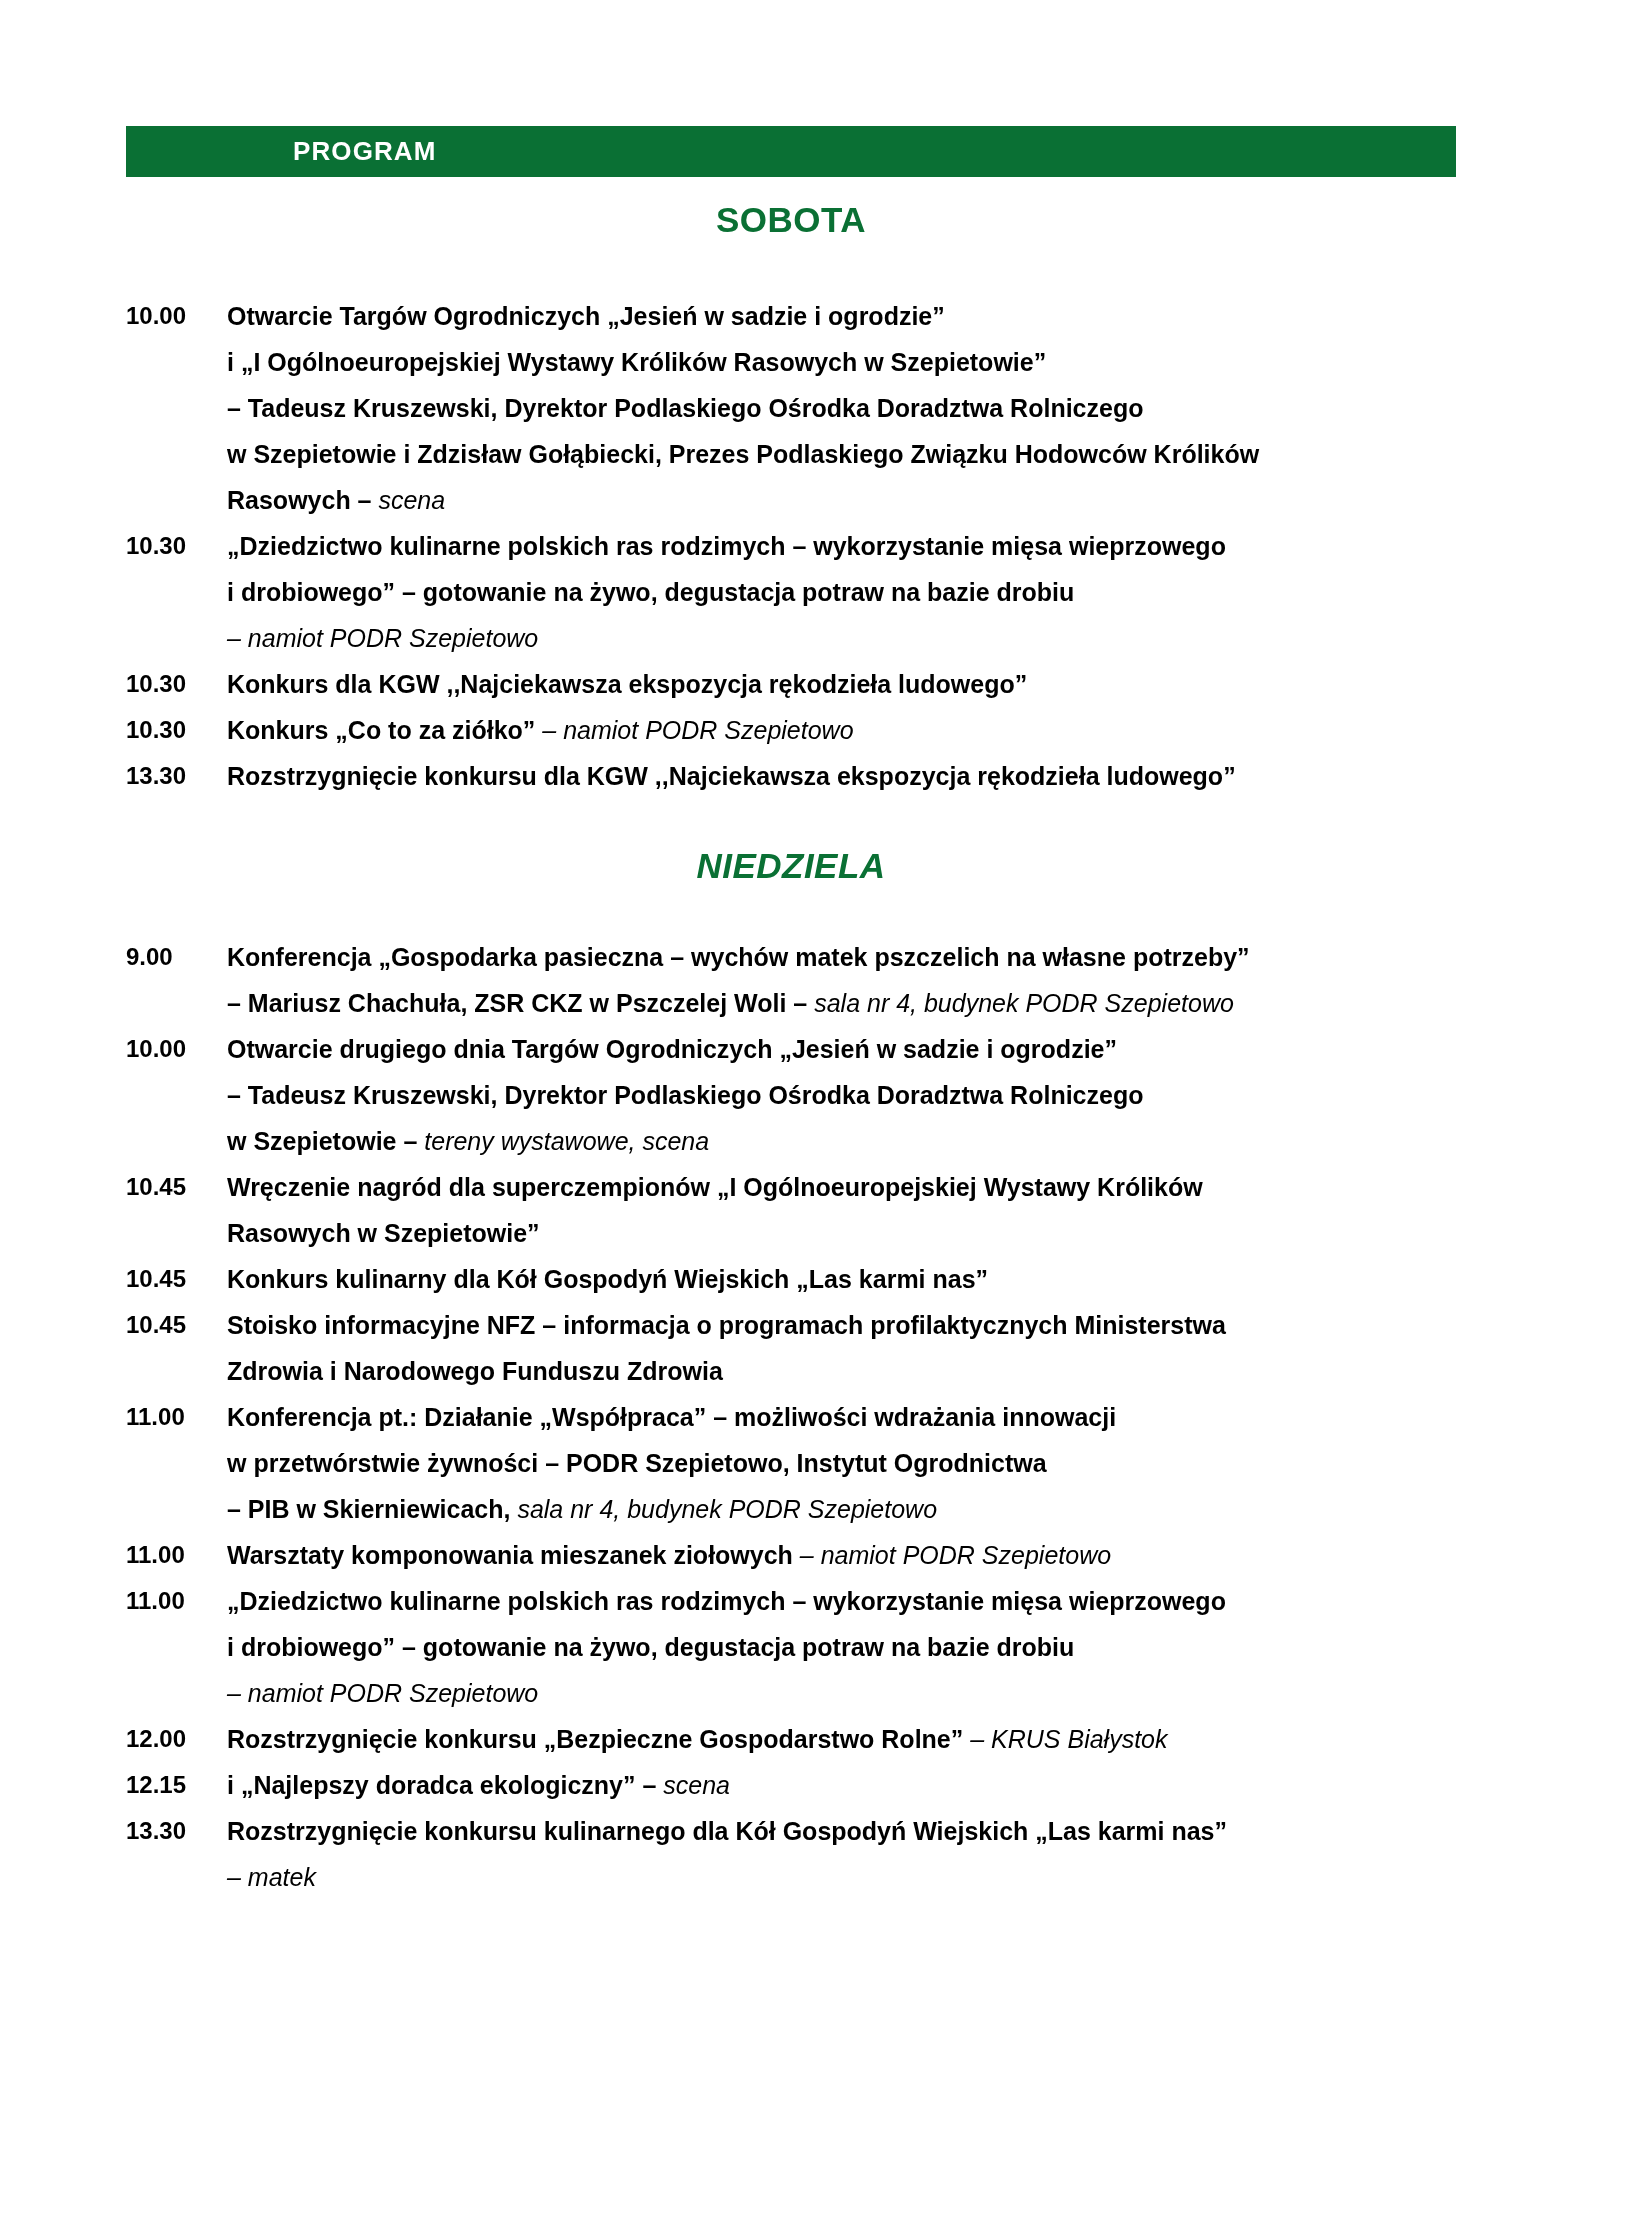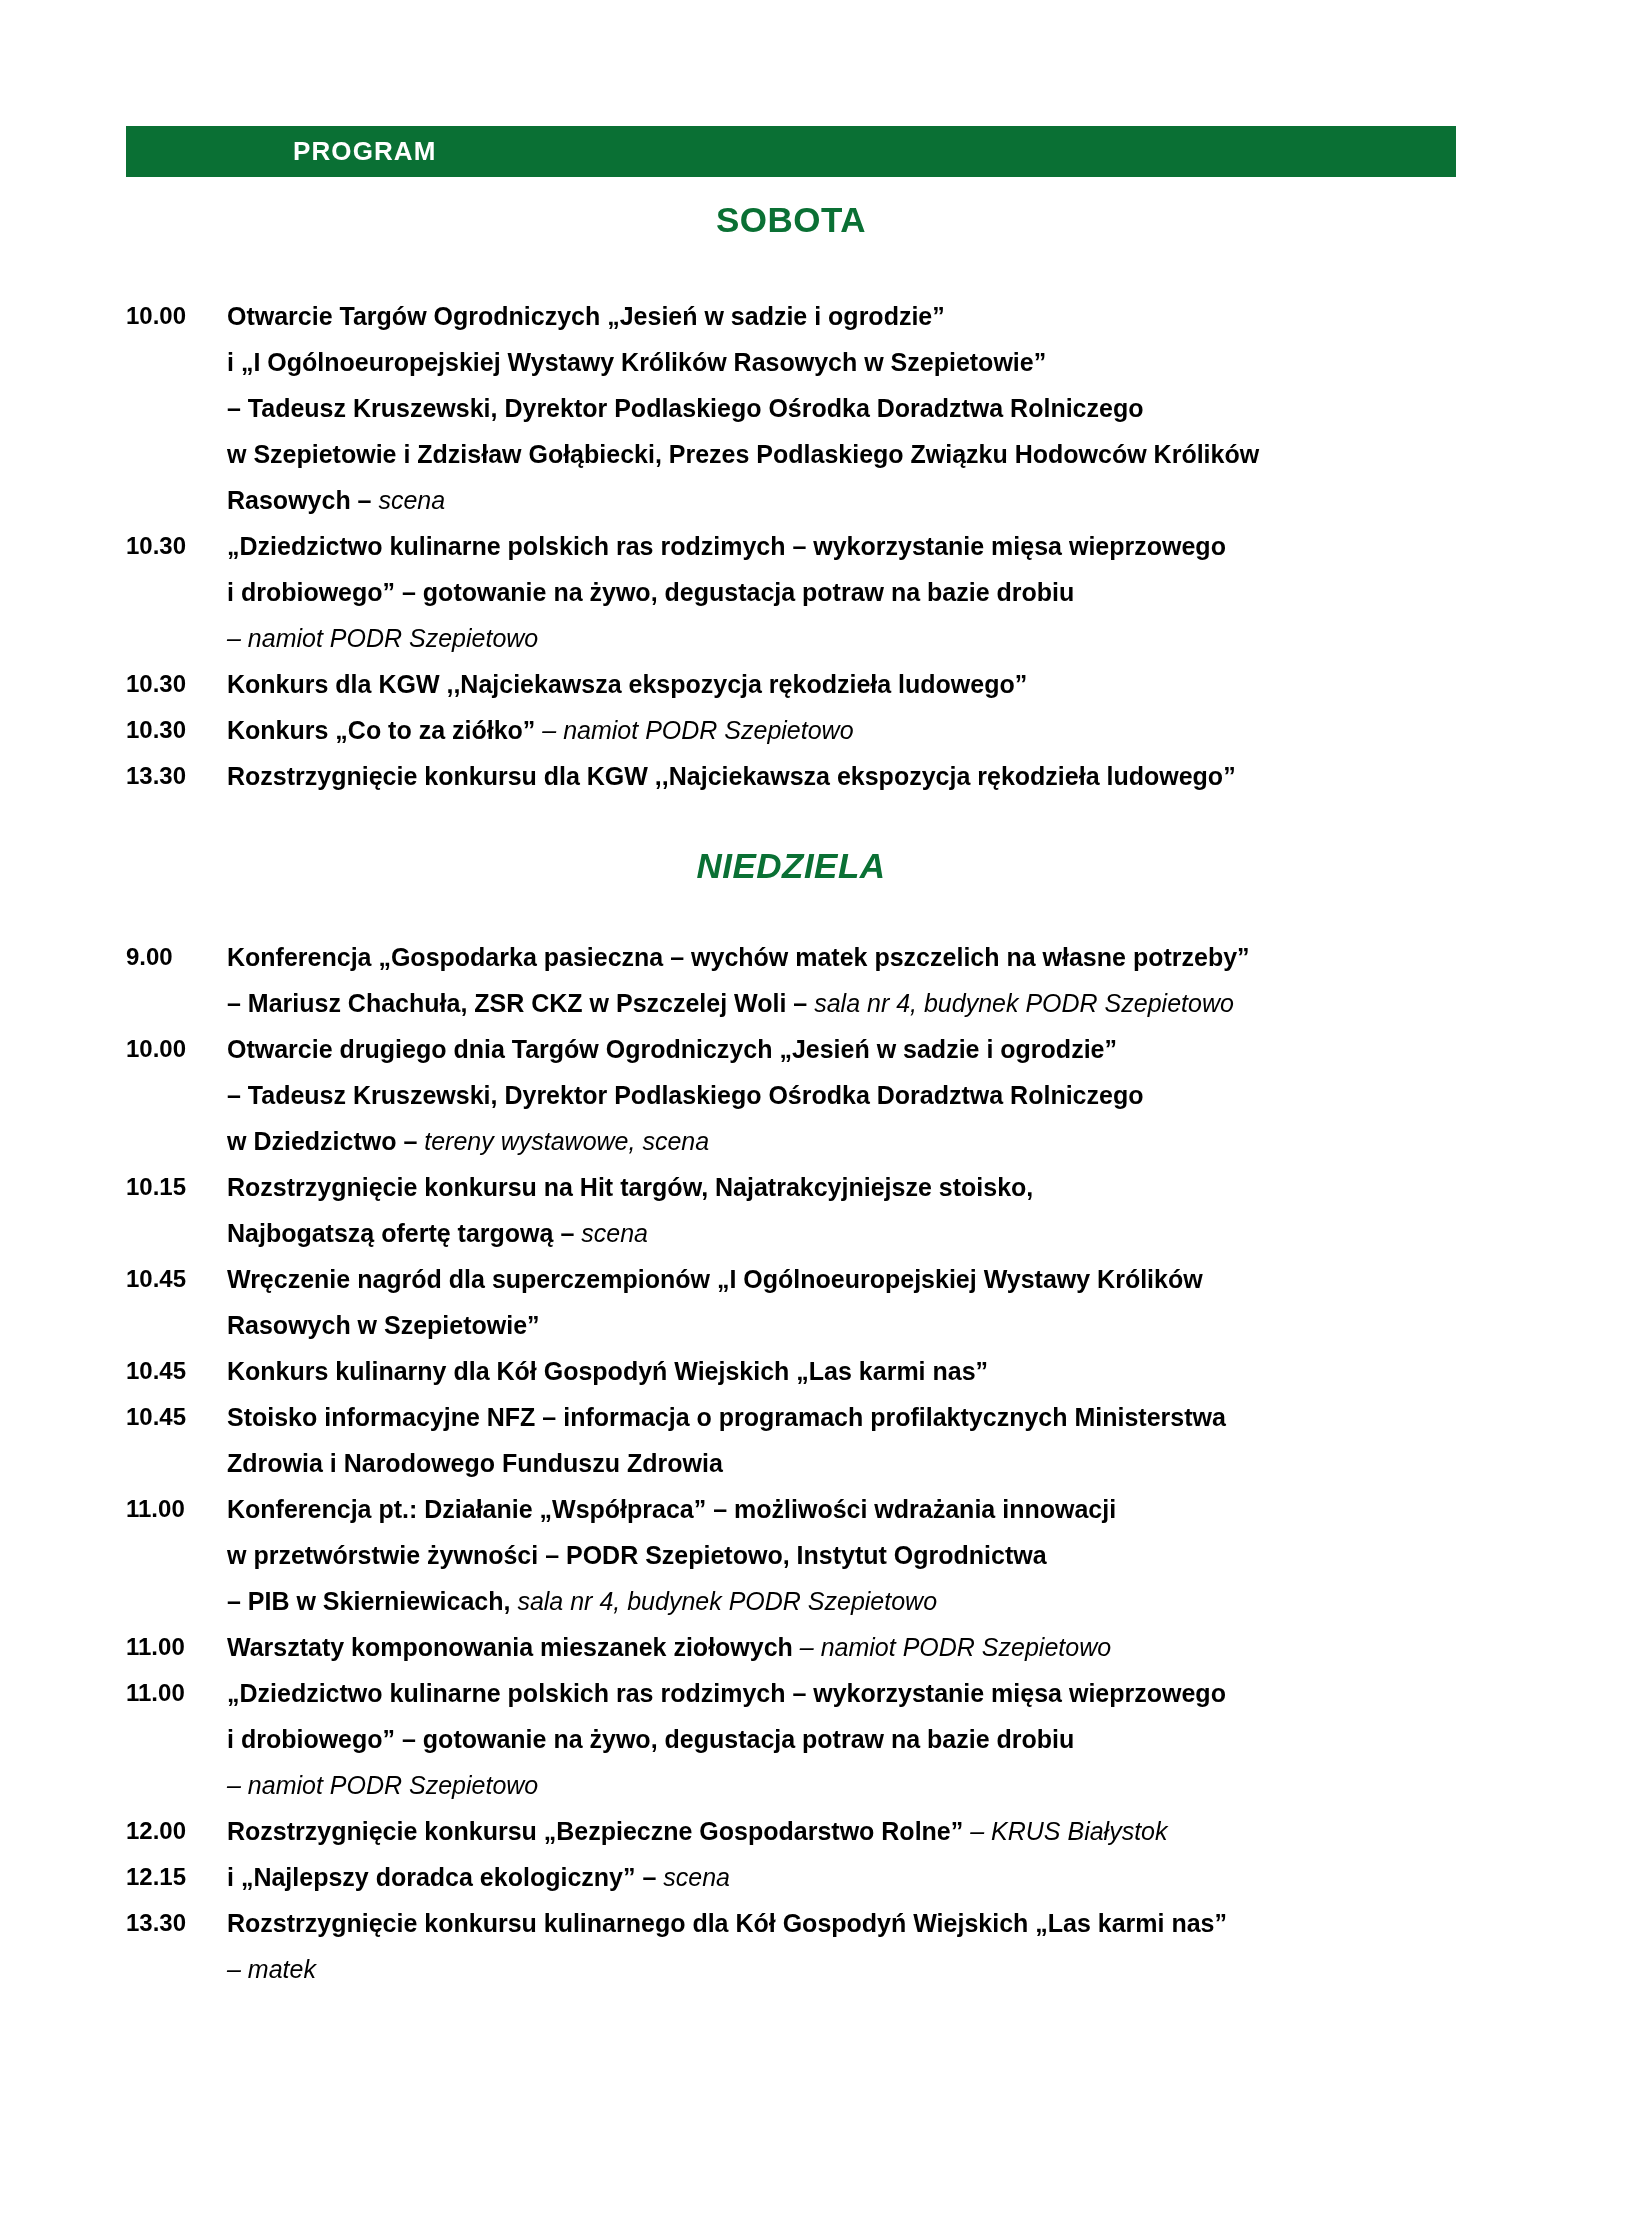--- a/index.html
+++ b/index.html
@@ -162,28 +162,21 @@
         <div class="entry-body">
           <div class="entry-line"><span class="b">Konferencja „Gospodarka pasieczna – wychów matek pszczelich na własne potrzeby”</span></div>
           <div class="entry-line"><span class="n">– Mariusz Chachuła, ZSR CKZ w Pszczelej Woli – </span><span class="i">sala nr 4, budynek PODR Szepietowo</span></div>
         </div>
       </div>
       <div class="entry">
         <div class="entry-time">10.00</div>
         <div class="entry-body">
           <div class="entry-line"><span class="b">Otwarcie drugiego dnia Targów Ogrodniczych „Jesień w sadzie i ogrodzie”</span></div>
           <div class="entry-line"><span class="n">– Tadeusz Kruszewski, Dyrektor Podlaskiego Ośrodka Doradztwa Rolniczego</span></div>
-          <div class="entry-line"><span class="n">w Dziedzictwo – </span><span class="i">tereny wystawowe, scena</span></div>
-        </div>
-      </div>
-      <div class="entry">
-        <div class="entry-time">10.15</div>
-        <div class="entry-body">
-          <div class="entry-line"><span class="b">Rozstrzygnięcie konkursu na Hit targów, Najatrakcyjniejsze stoisko,</span></div>
-          <div class="entry-line"><span class="b">Najbogatszą ofertę targową</span><span class="n"> – </span><span class="i">scena</span></div>
+          <div class="entry-line"><span class="n">w Szepietowie – </span><span class="i">tereny wystawowe, scena</span></div>
         </div>
       </div>
       <div class="entry">
         <div class="entry-time">10.45</div>
         <div class="entry-body">
           <div class="entry-line"><span class="b">Wręczenie nagród dla superczempionów „I Ogólnoeuropejskiej Wystawy Królików</span></div>
           <div class="entry-line"><span class="b">Rasowych w Szepietowie”</span></div>
         </div>
       </div>
       <div class="entry">

